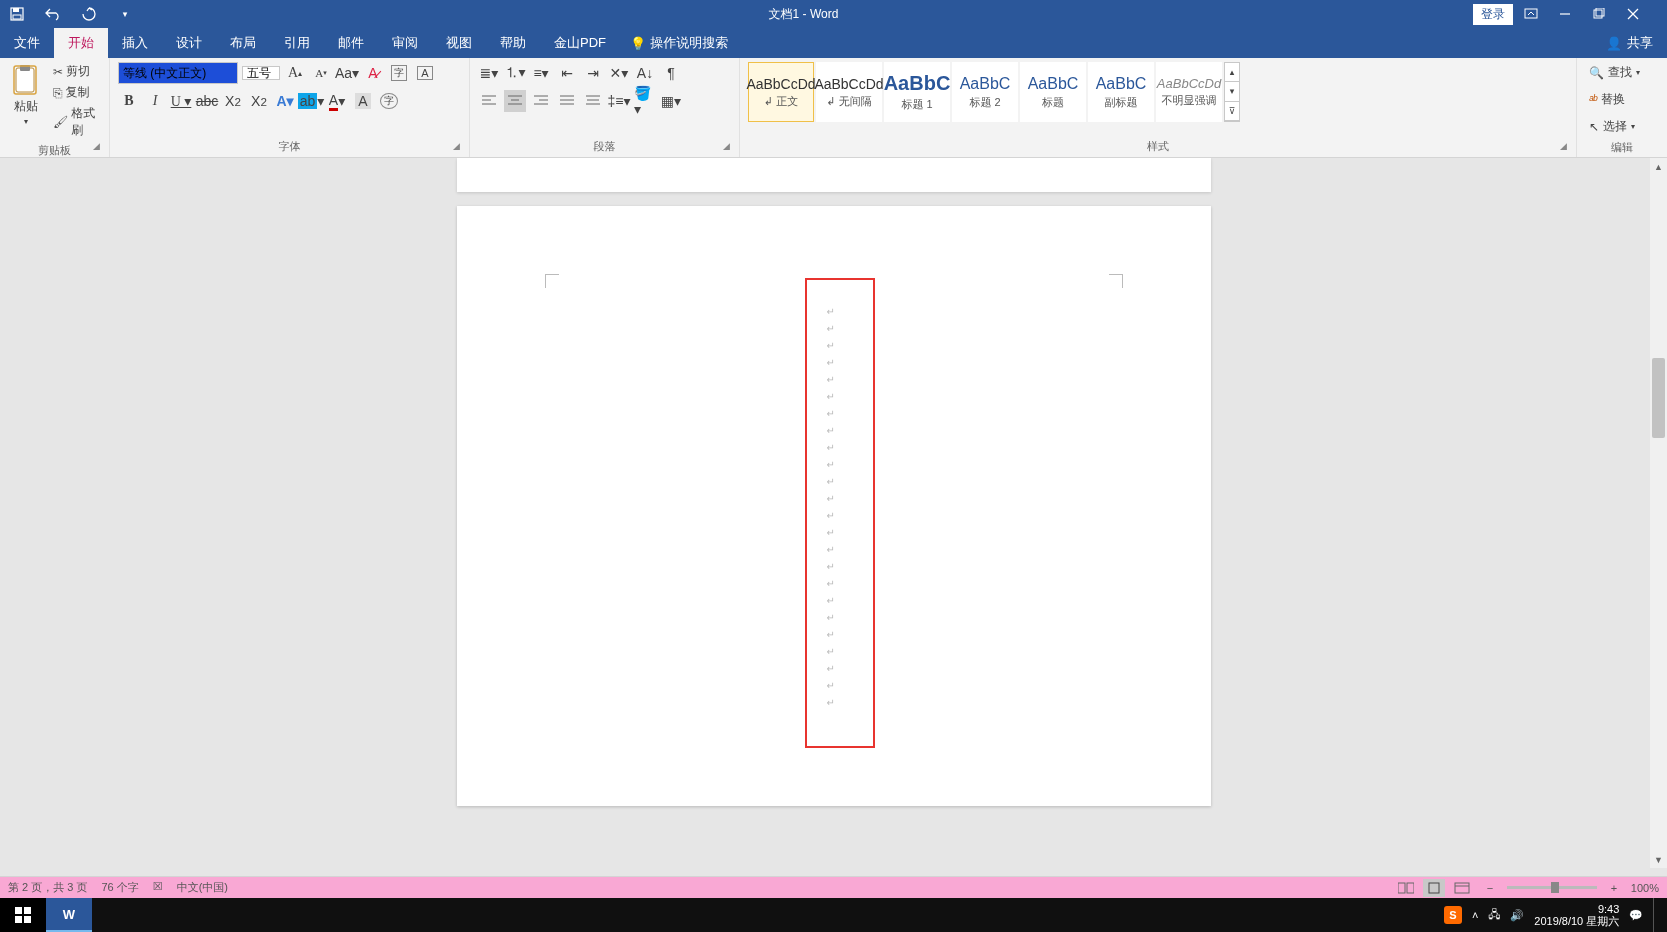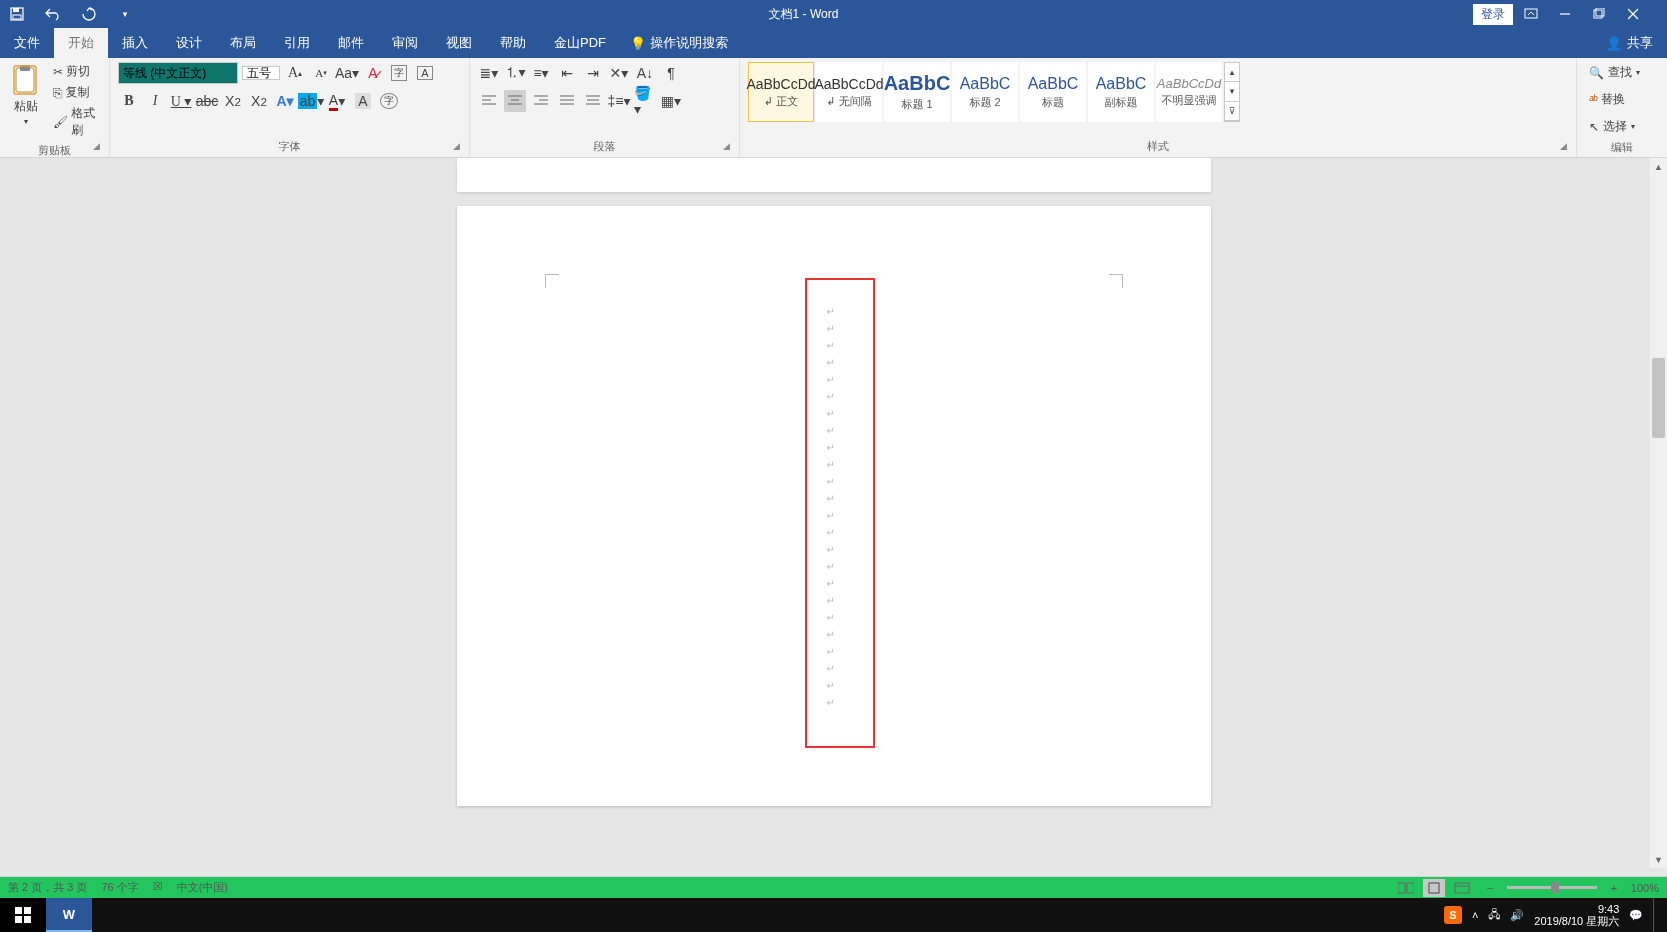--- a/index.html
+++ b/index.html
@@ -10,35 +10,35 @@
 .qat { display: flex; align-items: center; padding-left: 8px; gap: 18px; }
 .qat-btn { width: 18px; height: 18px; display: flex; align-items: center; justify-content: center; cursor: pointer; }
 .title-center { flex: 1; text-align: center; }
 .title-right { display: flex; align-items: center; gap: 2px; padding-right: 18px; }
 .login-btn { background: #fff; color: #2b579a; padding: 2px 8px; font-size: 12px; cursor: pointer; }
 .win-btn { width: 32px; height: 24px; display: flex; align-items: center; justify-content: center; cursor: pointer; }
 
 
 .tabs-row { height: 30px; background: #2b579a; display: flex; align-items: stretch; color: #fff; font-size: 13px; }
 .tab { padding: 0 14px; display: flex; align-items: center; cursor: pointer; }
-.tab.active { background: #f3f3f3; color: #737373; }
+.tab.active { background: #f3f3f3; color: #be185d; }
 .tell-me { display: flex; align-items: center; gap: 4px; padding: 0 10px; cursor: text; }
 .share-btn { margin-left: auto; padding: 0 14px; display: flex; align-items: center; gap: 4px; cursor: pointer; }
 
 
 .ribbon { height: 100px; background: #f3f3f3; display: flex; border-bottom: 1px solid #d4d4d4; font-size: 12px; color: #444; }
 .group { display: flex; flex-direction: column; border-right: 1px solid #e1e1e1; padding: 4px 8px 0 8px; position: relative; }
 .group-body { flex: 1; display: flex; align-items: flex-start; gap: 6px; }
 .group-label { text-align: center; font-size: 11px; color: #666; padding: 3px 0; }
 .dialog-launcher { position: absolute; right: 4px; bottom: 4px; width: 12px; height: 12px; font-size: 9px; color: #888; cursor: pointer; }
 .big-btn { display: flex; flex-direction: column; align-items: center; gap: 2px; padding: 2px 4px; cursor: pointer; }
 .vstack { display: flex; flex-direction: column; gap: 2px; }
 .hstack { display: flex; align-items: center; gap: 4px; }
 .small-btn { display: flex; align-items: center; gap: 3px; padding: 1px 3px; cursor: pointer; font-size: 12px; }
-.font-name { width: 120px; height: 22px; border: 1px solid #c8c8c8; background: #0f766e; font-size: 12px; padding: 0 4px; }
+.font-name { width: 120px; height: 22px; border: 1px solid #c8c8c8; background: #1d4ed8; font-size: 12px; padding: 0 4px; }
 .font-size { width: 38px; height: 14px; border: 1px solid #c8c8c8; background: #fff; font-size: 12px; padding: 0 4px; }
 .icon-btn { width: 22px; height: 22px; display: flex; align-items: center; justify-content: center; cursor: pointer; font-size: 14px; }
 
 
 .styles-gallery { display: flex; gap: 2px; }
 .style-item { width: 66px; height: 60px; border: 1px solid transparent; display: flex; flex-direction: column; align-items: center; justify-content: center; cursor: pointer; background: #fff; }
 .style-item.selected { border: 1px solid #f0c048; background: #fff8e1; }
 .style-preview { font-size: 14px; color: #333; }
 .style-preview.big { font-size: 20px; font-weight: bold; color: #2b579a; }
 .style-preview.med { font-size: 16px; color: #2b579a; }
@@ -61,21 +61,21 @@
 .red-box { position: absolute; top: 72px; left: 348px; width: 70px; height: 470px; border: 2px solid #e8342f; }
 .para-marks { position: absolute; top: 100px; left: 370px; display: flex; flex-direction: column; gap: 6px; }
 .para-marks span { font-size: 10px; color: #bbb; }
 
 
 .vscroll { position: absolute; right: 0; top: 0; bottom: 0; width: 17px; background: #f0f0f0; }
 .vscroll-thumb { position: absolute; right: 2px; width: 13px; background: #c2c2c2; top: 200px; height: 80px; border-radius: 2px;}
 .vscroll-arrow { position: absolute; width: 17px; height: 17px; display:flex; align-items:center; justify-content:center; font-size:9px; color:#666;}
 
 
-.statusbar { position: absolute; bottom: 0; left: 0; right: 0; height: 22px; background: #22c55e; border-top: 1px solid #d4d4d4; display: flex; align-items: center; font-size: 11px; color: #555; padding: 0 8px; }
+.statusbar { position: absolute; bottom: 0; left: 0; right: 0; height: 22px; background: #f9a8d4; border-top: 1px solid #d4d4d4; display: flex; align-items: center; font-size: 11px; color: #555; padding: 0 8px; }
 .statusbar .sb-left { display: flex; gap: 14px; }
 .statusbar .sb-right { margin-left: auto; display: flex; align-items: center; gap: 6px; }
 .view-btn { width: 22px; height: 18px; display: flex; align-items: center; justify-content: center; cursor: pointer; }
 .view-btn.active { background: #c8c8c8; }
 .zoom-slider { width: 90px; height: 3px; background: #bbb; position: relative; }
 .zoom-slider .knob { position: absolute; left: 44px; top: -4px; width: 8px; height: 11px; background: #888; }
 
 body { display:flex; flex-direction:column; }
 .app { flex:1; position:relative; }
 .taskbar2 { height: 34px; background: #101010; display:flex; align-items:center; color:#fff; font-size:11px; }

